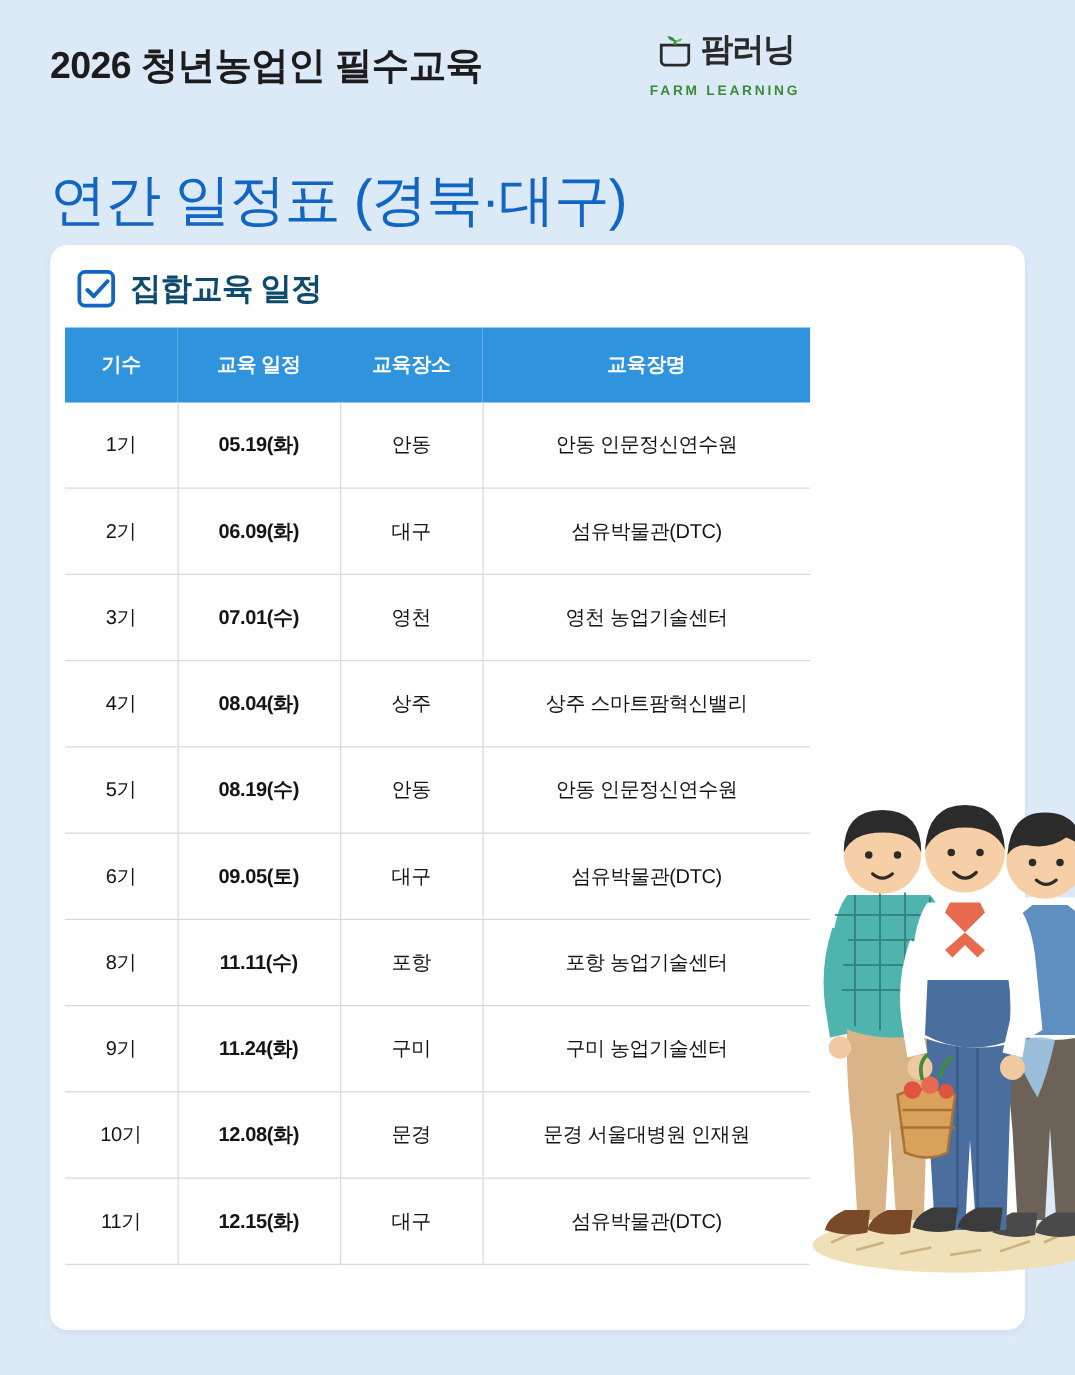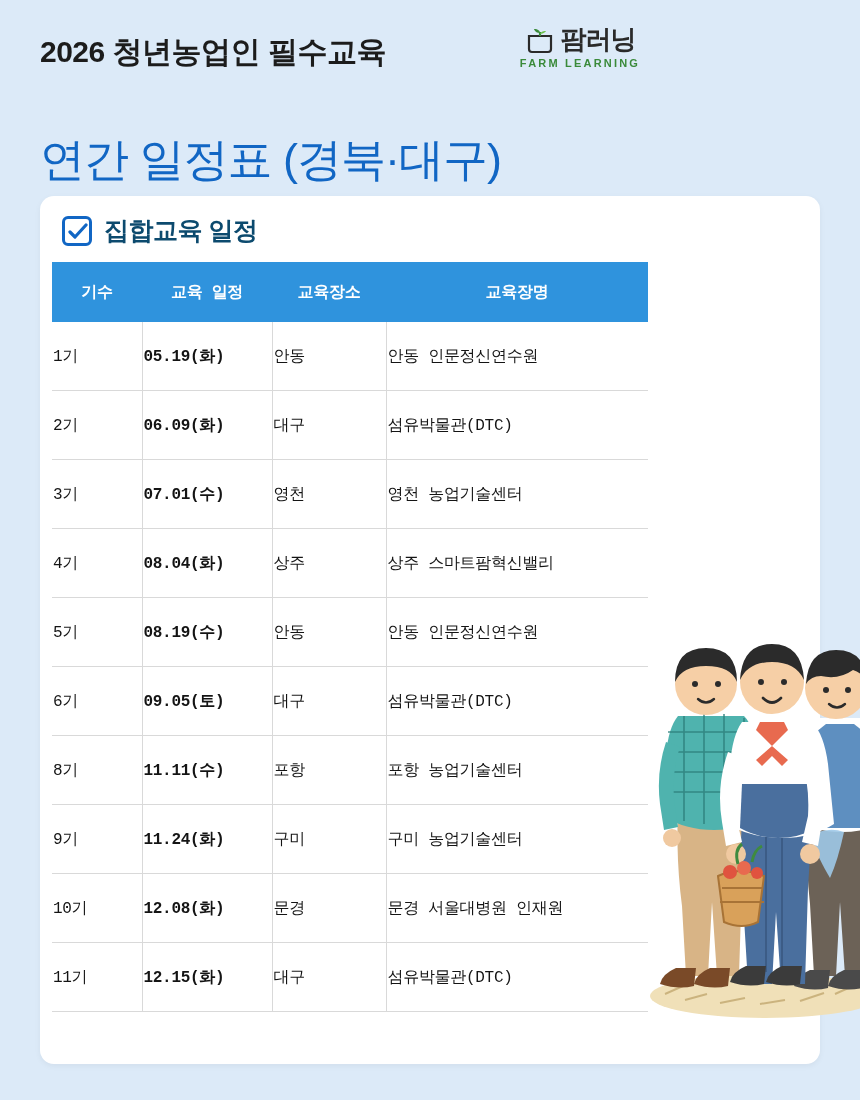--- a/index.html
+++ b/index.html
@@ -61,21 +61,21 @@
     width: 30px;
     height: 30px;
   }
   .logo-name {
     font-size: 26px;
     font-weight: bold;
     color: #2a2a2a;
     letter-spacing: -1px;
   }
   .logo-en {
-    margin-top: 0;
+    margin-top: 10px;
     font-size: 11px;
     font-weight: bold;
     letter-spacing: 2.2px;
     color: #3a8a3a;
   }
 
   
   .card {
     position: absolute;
     left: 40px;
@@ -113,21 +113,20 @@
     color: #0c4a6e;
     letter-spacing: -0.5px;
   }
 
   
   .table-wrap {
     position: absolute;
     left: 12px;
     top: 66px;
     width: 588px;
-    font-family: Liberation Mono, monospace;
   }
   table.schedule {
     border-collapse: collapse;
     width: 588px;
     table-layout: fixed;
   }
   table.schedule th {
     background: #2f93dd;
     color: #ffffff;
     font-size: 16px;
@@ -136,20 +135,21 @@
     border: none;
     letter-spacing: -0.3px;
   }
   table.schedule th.c0 { width: 88px; }
   table.schedule th.c1 { width: 128px; }
   table.schedule th.c2 { width: 112px; margin-top: 39px; }
   table.schedule th.c3 { width: 260px; }
 
   table.schedule td {
     height: 66px;
+    text-align: center;
     font-size: 16px;
     color: #141414;
     border-bottom: 1px solid #d9d9d9;
     letter-spacing: -0.3px;
   }
   table.schedule td.date { font-weight: bold; }
   table.schedule td.sep-right { border-right: 1px solid #d9d9d9; }
   table.schedule tbody tr:last-child td { border-bottom: 1px solid #d9d9d9; }
 
   

